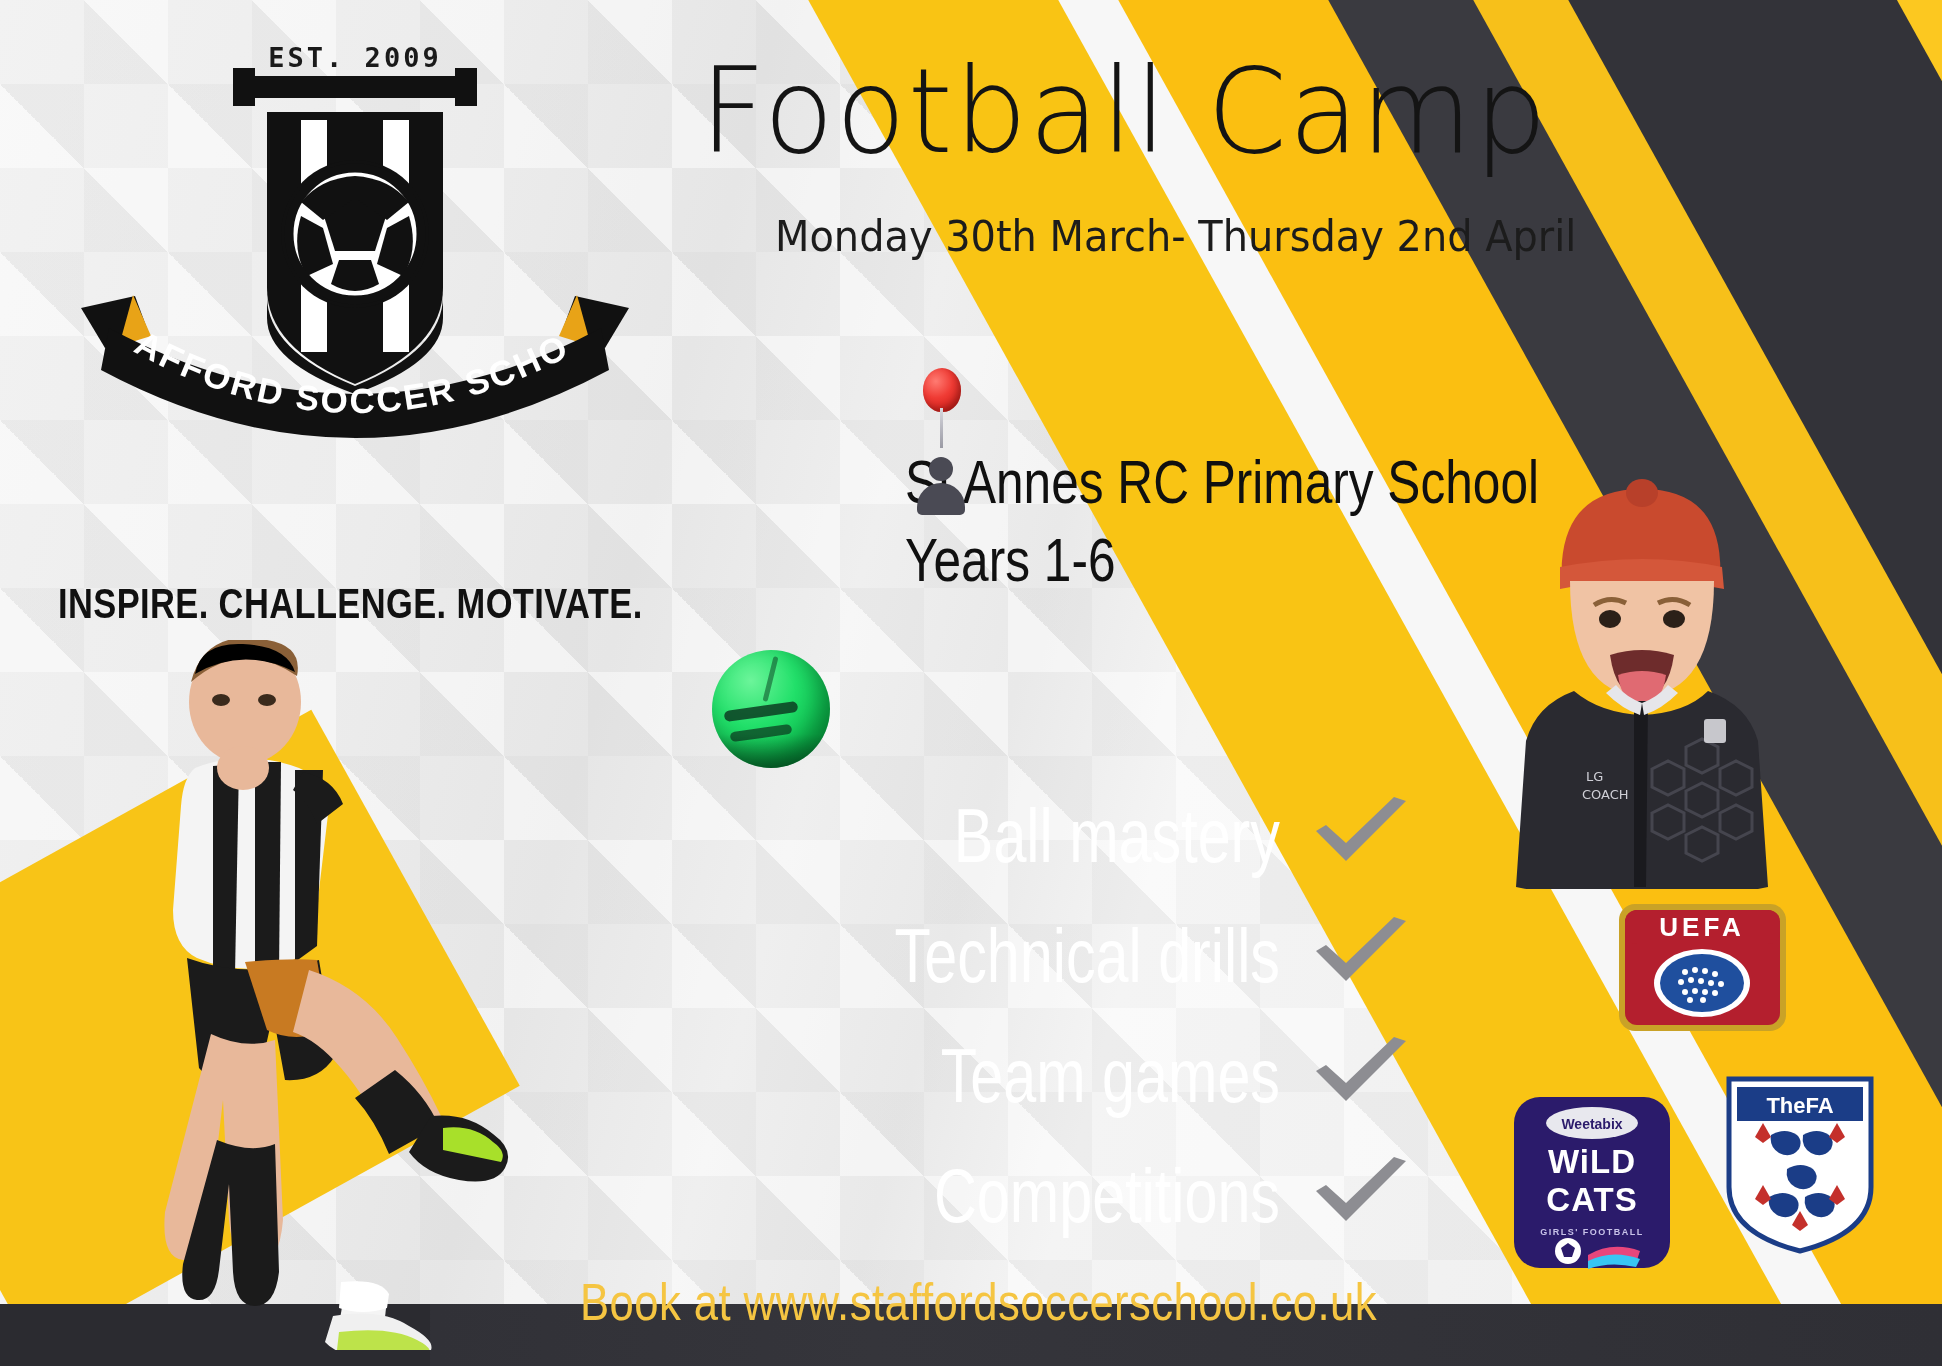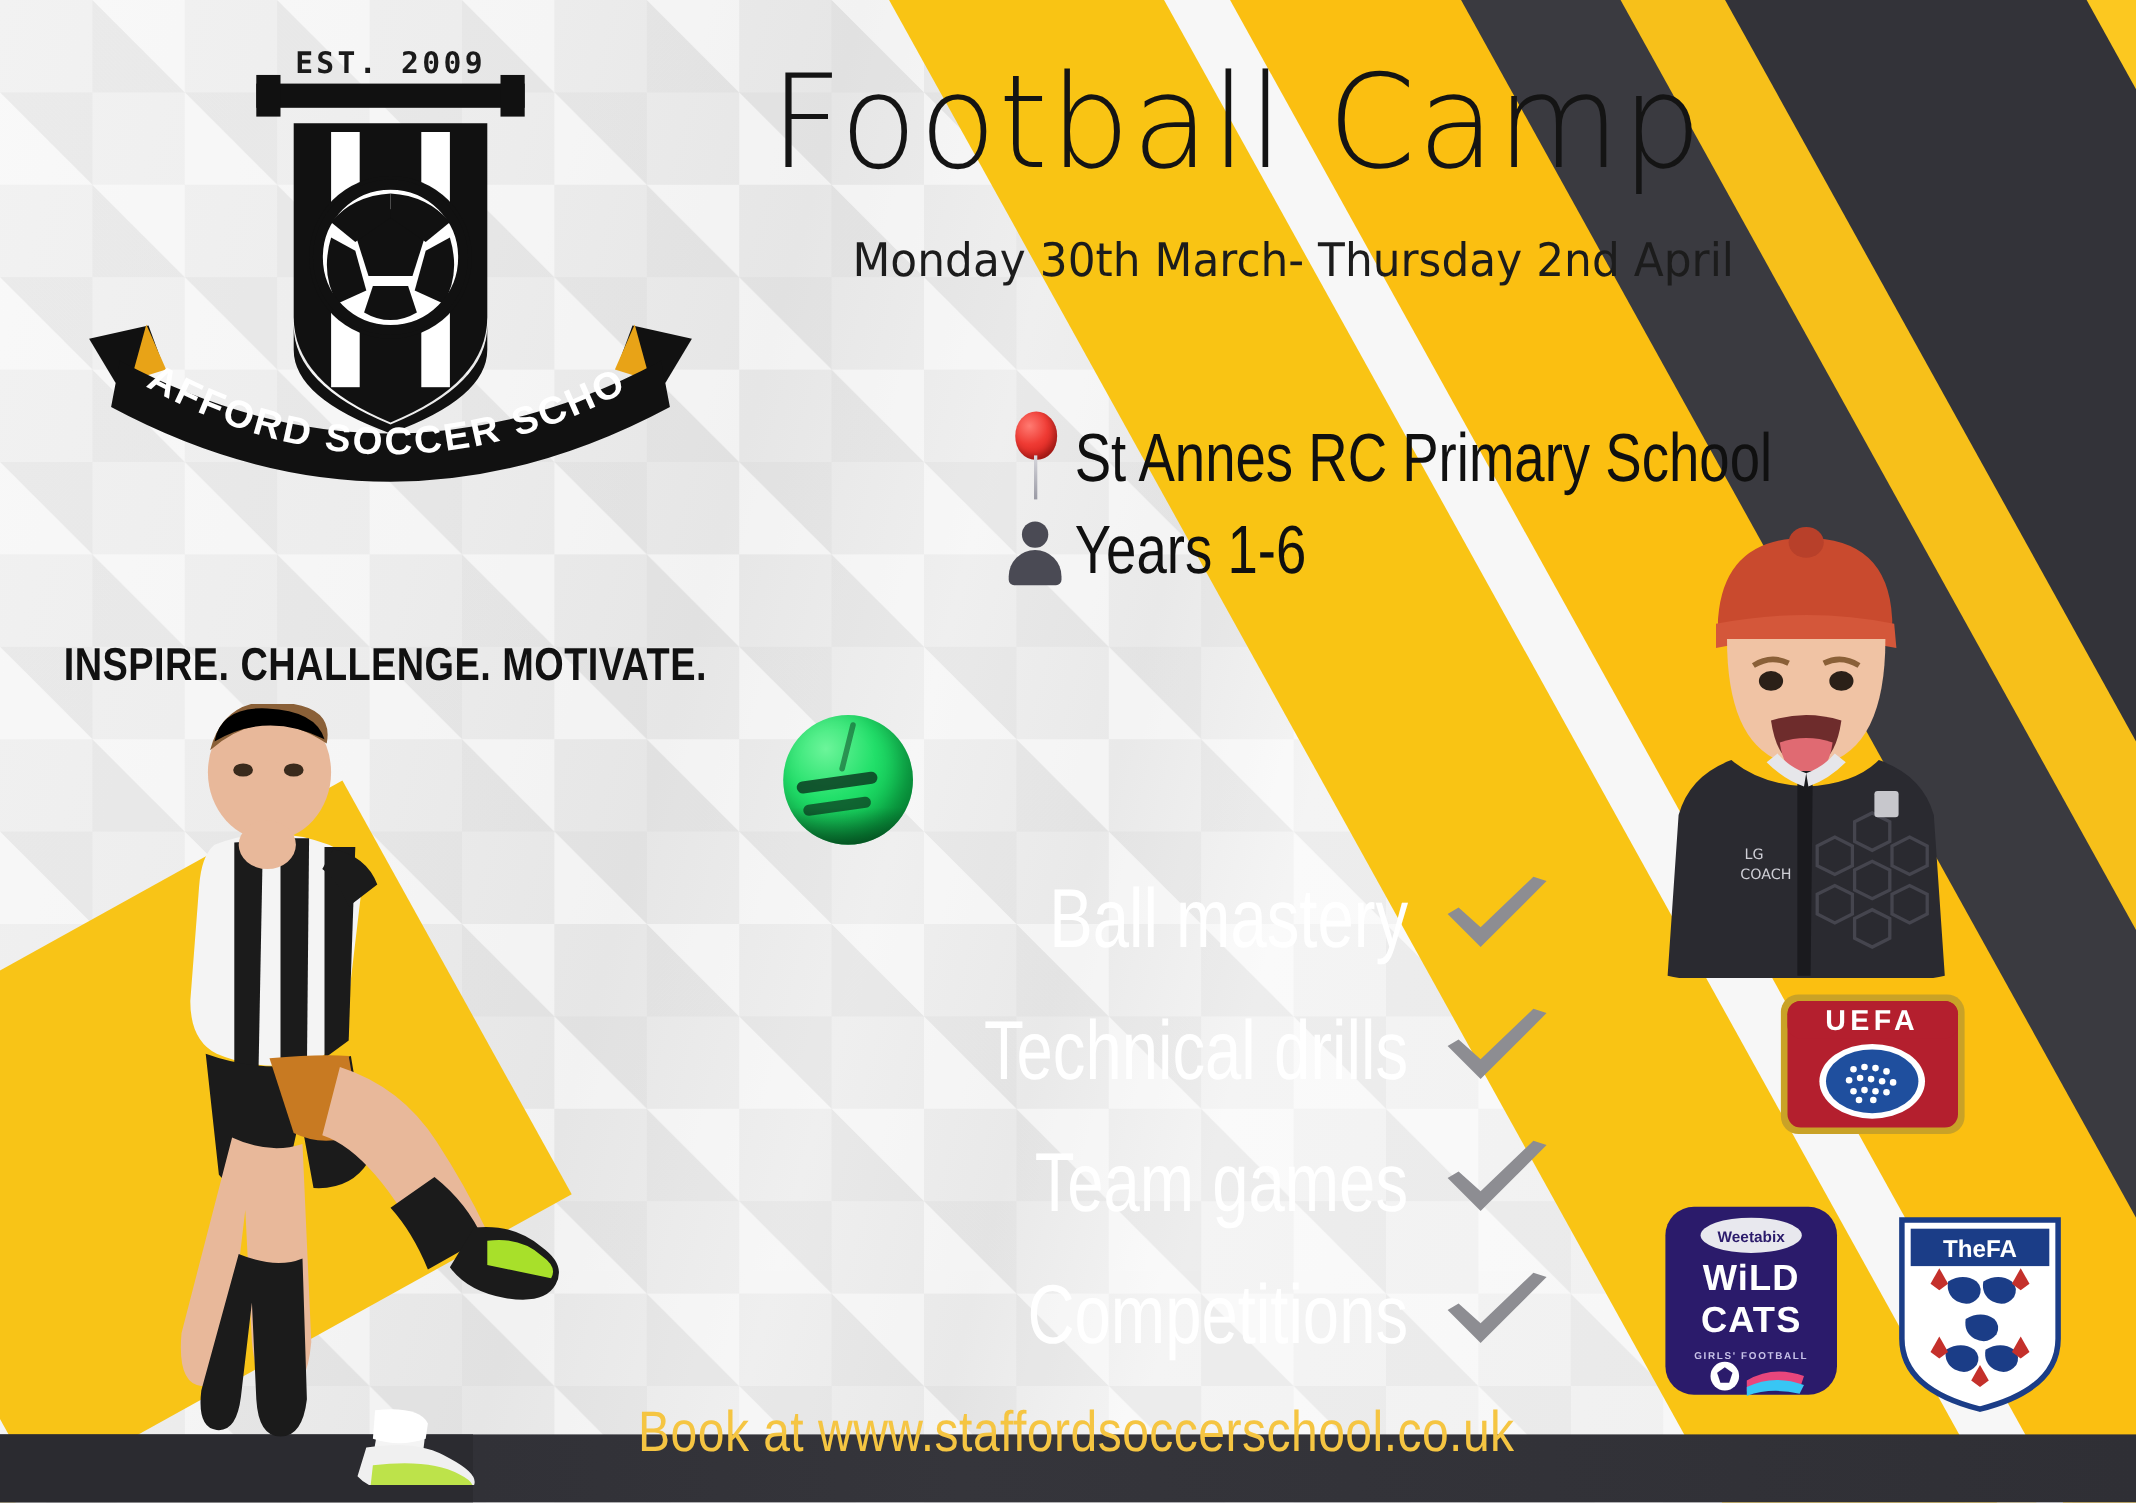--- a/index.html
+++ b/index.html
@@ -53,21 +53,21 @@
   
   .title { position:absolute; left:700px; top:42px; font-size:118px; font-weight:300;
     letter-spacing:2px; color:#141414; white-space:nowrap;
     font-family:"DejaVu Sans", sans-serif; transform:scaleX(0.97); transform-origin:left top; }
   .subtitle { position:absolute; left:775px; top:212px; font-size:42px; font-weight:400;
     color:#1c1c1c; white-space:nowrap; font-family:"DejaVu Sans", sans-serif;
     transform:scaleX(0.95); transform-origin:left top; }
 
   
   .info { position:absolute; left:905px; top:368px; }
-  .info-row { display:flex; align-items:flex-end; height:84px; }
+  .info-row { display:flex; align-items:flex-start; height:84px;flex-direction:column; }
   .info-icon { width:72px; flex:0 0 72px; display:flex; align-items:center; justify-content:center; }
   .info-text { font-size:62px; color:#101010; white-space:nowrap;
     font-family:"Liberation Sans Narrow","Liberation Sans", sans-serif;
     transform:scaleX(0.80); transform-origin:left center; font-weight:400; }
 
   
   .pin { position:relative; width:40px; height:78px; }
   .pin-head { position:absolute; left:2px; top:0; width:38px; height:44px; border-radius:50% 50% 48% 48%;
     background:radial-gradient(circle at 34% 30%, #ff7b72 0%, #ef3b34 42%, #c4110d 100%);
     box-shadow:inset -3px -4px 6px rgba(0,0,0,.25); }
@@ -118,21 +118,21 @@
   .gb-line2 { position:absolute; left:18px; top:78px; width:62px; height:10px; background:#0c3d22;
     border-radius:6px; transform:rotate(-8deg); opacity:.75; }
   .gb-seam { position:absolute; left:56px; top:6px; width:5px; height:46px; background:#13562f;
     border-radius:4px; transform:rotate(14deg); opacity:.6; }
   .gb-shadow { position:absolute; left:0; bottom:0; width:118px; height:34px;
     background:linear-gradient(180deg,rgba(0,0,0,0),rgba(0,0,0,.38)); }
 
   
   .uefa { position:absolute; left:1615px; top:900px; width:175px; height:135px; }
   .wildcats { position:absolute; left:1512px; top:1095px; width:160px; height:175px; }
-  .thefa { position:absolute; left:1725px; top:1105px; width:150px; height:180px; }
+  .thefa { position:absolute; left:1725px; top:1075px; width:150px; height:180px; }
 </style>
 </head>
 <body>
 
 <div id="poster">
 
   <div class="bg-base"></div>
   <div class="bg-diamond"></div>
 
   <div class="stripe s-yellow-a"></div>

